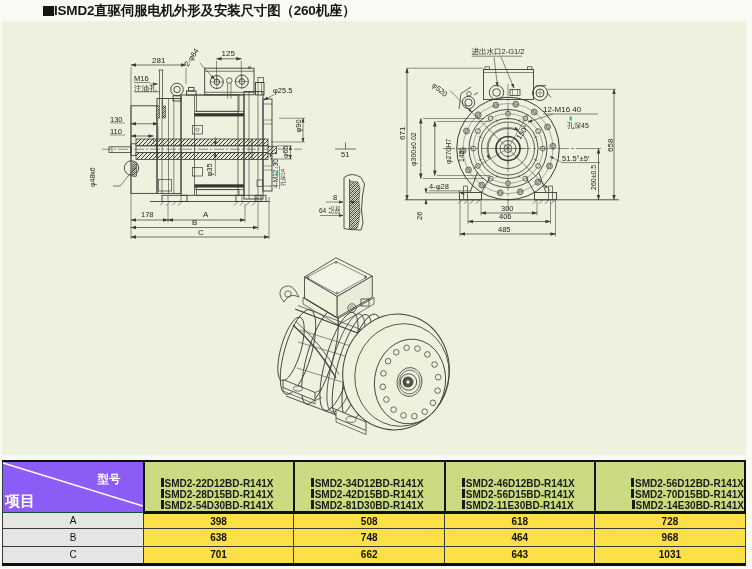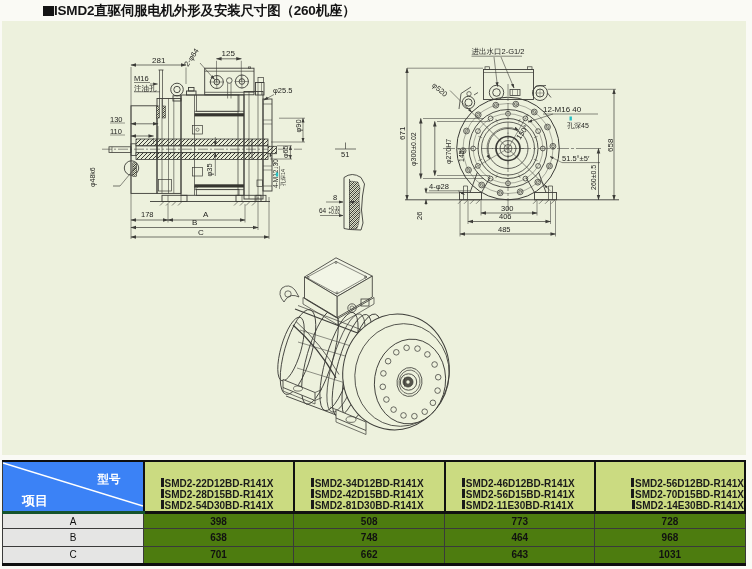--- a/index.html
+++ b/index.html
@@ -2,24 +2,24 @@
 <html><head>
 <meta charset="utf-8">
 <style>
 html,body{margin:0;padding:0;}
 body{width:752px;height:569px;background:#fafaf5;font-family:"Liberation Sans",sans-serif;position:relative;overflow:hidden;}
 #title{position:absolute;left:3px;top:2px;font-size:13.5px;font-weight:bold;color:#141414;white-space:nowrap;letter-spacing:-0.2px;margin-left:40px;}
 #title .sq{display:inline-block;width:11px;height:10px;background:#141414;margin-right:0px;vertical-align:-1px;}
 #panel{position:absolute;left:2px;top:21px;width:744px;height:434px;background:#edf1dd;}
 #tbl{position:absolute;left:2px;top:460px;width:744px;border-collapse:collapse;table-layout:fixed;border-top:2px solid #0e0e0e;}
 #tbl td{border:1px solid #3a3a3a;padding:0;text-align:center;vertical-align:middle;box-sizing:border-box;}
-#tbl td.hdr{background:#3b82f6;border-bottom:3px solid #14532d;position:relative;height:45px;}
+#tbl td.hdr{background:#8b5cf6;border-bottom:1px solid #14532d;position:relative;height:45px;}
 #tbl td.mod{background:#cbdb81;border-left:2px solid #111;border-right:2px solid #111;border-bottom:3px solid #111;border-top:2px solid #111;text-align:left;font-size:10px;font-weight:bold;color:#1a1a1a;line-height:11px;padding-left:16px;padding-top:16px;}
 #tbl td.lab{background:#e5e5e4;font-size:10px;color:#111;}
-#tbl td.val{background:#4d7c0f;font-weight:bold;font-size:10px;color:#111;}
+#tbl td.val{background:#fde047;font-weight:bold;font-size:10px;color:#111;}
 #tbl tr.last td{border-bottom:3px solid #0e0e0e;}
 .bar{display:inline-block;width:3px;height:9px;background:#1a1a1a;margin-right:1px;}
 #svgw{position:absolute;left:0;top:0;}
 #svgw text{font-family:"Liberation Sans",sans-serif;}
 </style>
 </head>
 <body>
 <div id="title"><span class="sq"></span>ISMD2直驱伺服电机外形及安装尺寸图（260机座）</div>
 <div id="panel"></div>
 <svg id="svgw" width="752" height="569" viewBox="0 0 752 569">
@@ -430,32 +430,32 @@
 </g>
 </svg>
 <table id="tbl">
 <tbody>
       <tr>
 <td class="hdr" style="width:140px;">
 <svg width="140" height="45" style="position:absolute;left:0;top:0;">
             <line x1="0" y1="1" x2="140" y2="44" stroke="#fff" stroke-width="1.6"></line>
           </svg>
 <div style="position:absolute;right:22px;top:10px;color:#fff;font-weight:bold;font-size:11.5px;">型号</div>
-<div style="position:absolute;left:19px;bottom:1px;color:#fff;font-weight:bold;font-size:13px;">项目</div>
+<div style="position:absolute;left:2px;bottom:1px;color:#fff;font-weight:bold;font-size:15px;">项目</div>
 </td>
 <td class="mod" style="width:149px;"><span class="bar"></span>SMD2-22D12BD-R141X<br><span class="bar"></span>SMD2-28D15BD-R141X<br><span class="bar"></span>SMD2-54D30BD-R141X</td>
 <td class="mod" style="width:150px;"><span class="bar"></span>SMD2-34D12BD-R141X<br><span class="bar"></span>SMD2-42D15BD-R141X<br><span class="bar"></span>SMD2-81D30BD-R141X</td>
 <td class="mod" style="width:149px;"><span class="bar"></span>SMD2-46D12BD-R141X<br><span class="bar"></span>SMD2-56D15BD-R141X<br><span class="bar"></span>SMD2-11E30BD-R141X</td>
 <td class="mod" style="width:149px;text-align:right;"><span class="bar"></span>SMD2-56D12BD-R141X<br><span class="bar"></span>SMD2-70D15BD-R141X<br><span class="bar"></span>SMD2-14E30BD-R141X</td>
 </tr>
 <tr>
         <td class="lab" style="height:16px;">A</td>
         <td class="val">398</td>
         <td class="val">508</td>
-        <td class="val">773</td>
+        <td class="val">618</td>
         <td class="val">728</td>
       </tr>
 <tr>
         <td class="lab" style="height:17.5px;">B</td>
         <td class="val">638</td>
         <td class="val">748</td>
         <td class="val">464</td>
         <td class="val">968</td>
       </tr>
 <tr class="last">

